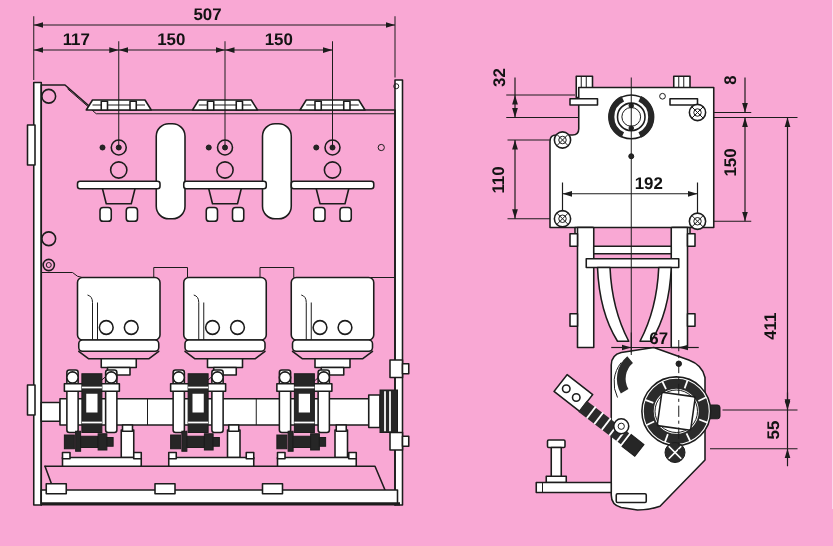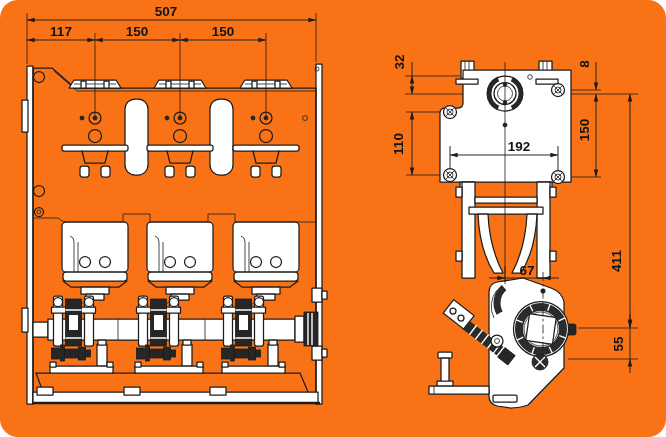--- a/index.html
+++ b/index.html
@@ -1,16 +1,16 @@
 <!DOCTYPE html>
 <html><head>
 <meta charset="utf-8">
 <style>
   html,body{margin:0;padding:0;background:#fff;}
-  .canvas{position:relative;width:666px;height:437px;background:#f97316;overflow:hidden;border-radius:18px;}
+  .canvas{position:relative;width:666px;height:437px;background:#f9a8d4;overflow:hidden;}
   .ln{fill:none;stroke:#1c1c1c;stroke-width:1.25;stroke-linejoin:round;stroke-linecap:round;}
   .lw{fill:#fff;stroke:#1c1c1c;stroke-width:1.25;stroke-linejoin:round;}
   .tn{fill:none;stroke:#1c1c1c;stroke-width:.8;stroke-linejoin:round;}
   .dk{fill:#262626;stroke:#1c1c1c;stroke-width:.8;}
   .wht{stroke:#fff;stroke-width:1.4;fill:none;}
   .dim{stroke:#1c1c1c;stroke-width:.95;fill:none;}
   .ext{stroke:#1c1c1c;stroke-width:.8;fill:none;}
   .cl{stroke:#1c1c1c;stroke-width:.8;fill:none;stroke-dasharray:9 3 2.5 3;}
   text.d{font:600 13.5px "Liberation Sans",sans-serif;fill:#131313;}
 </style>

